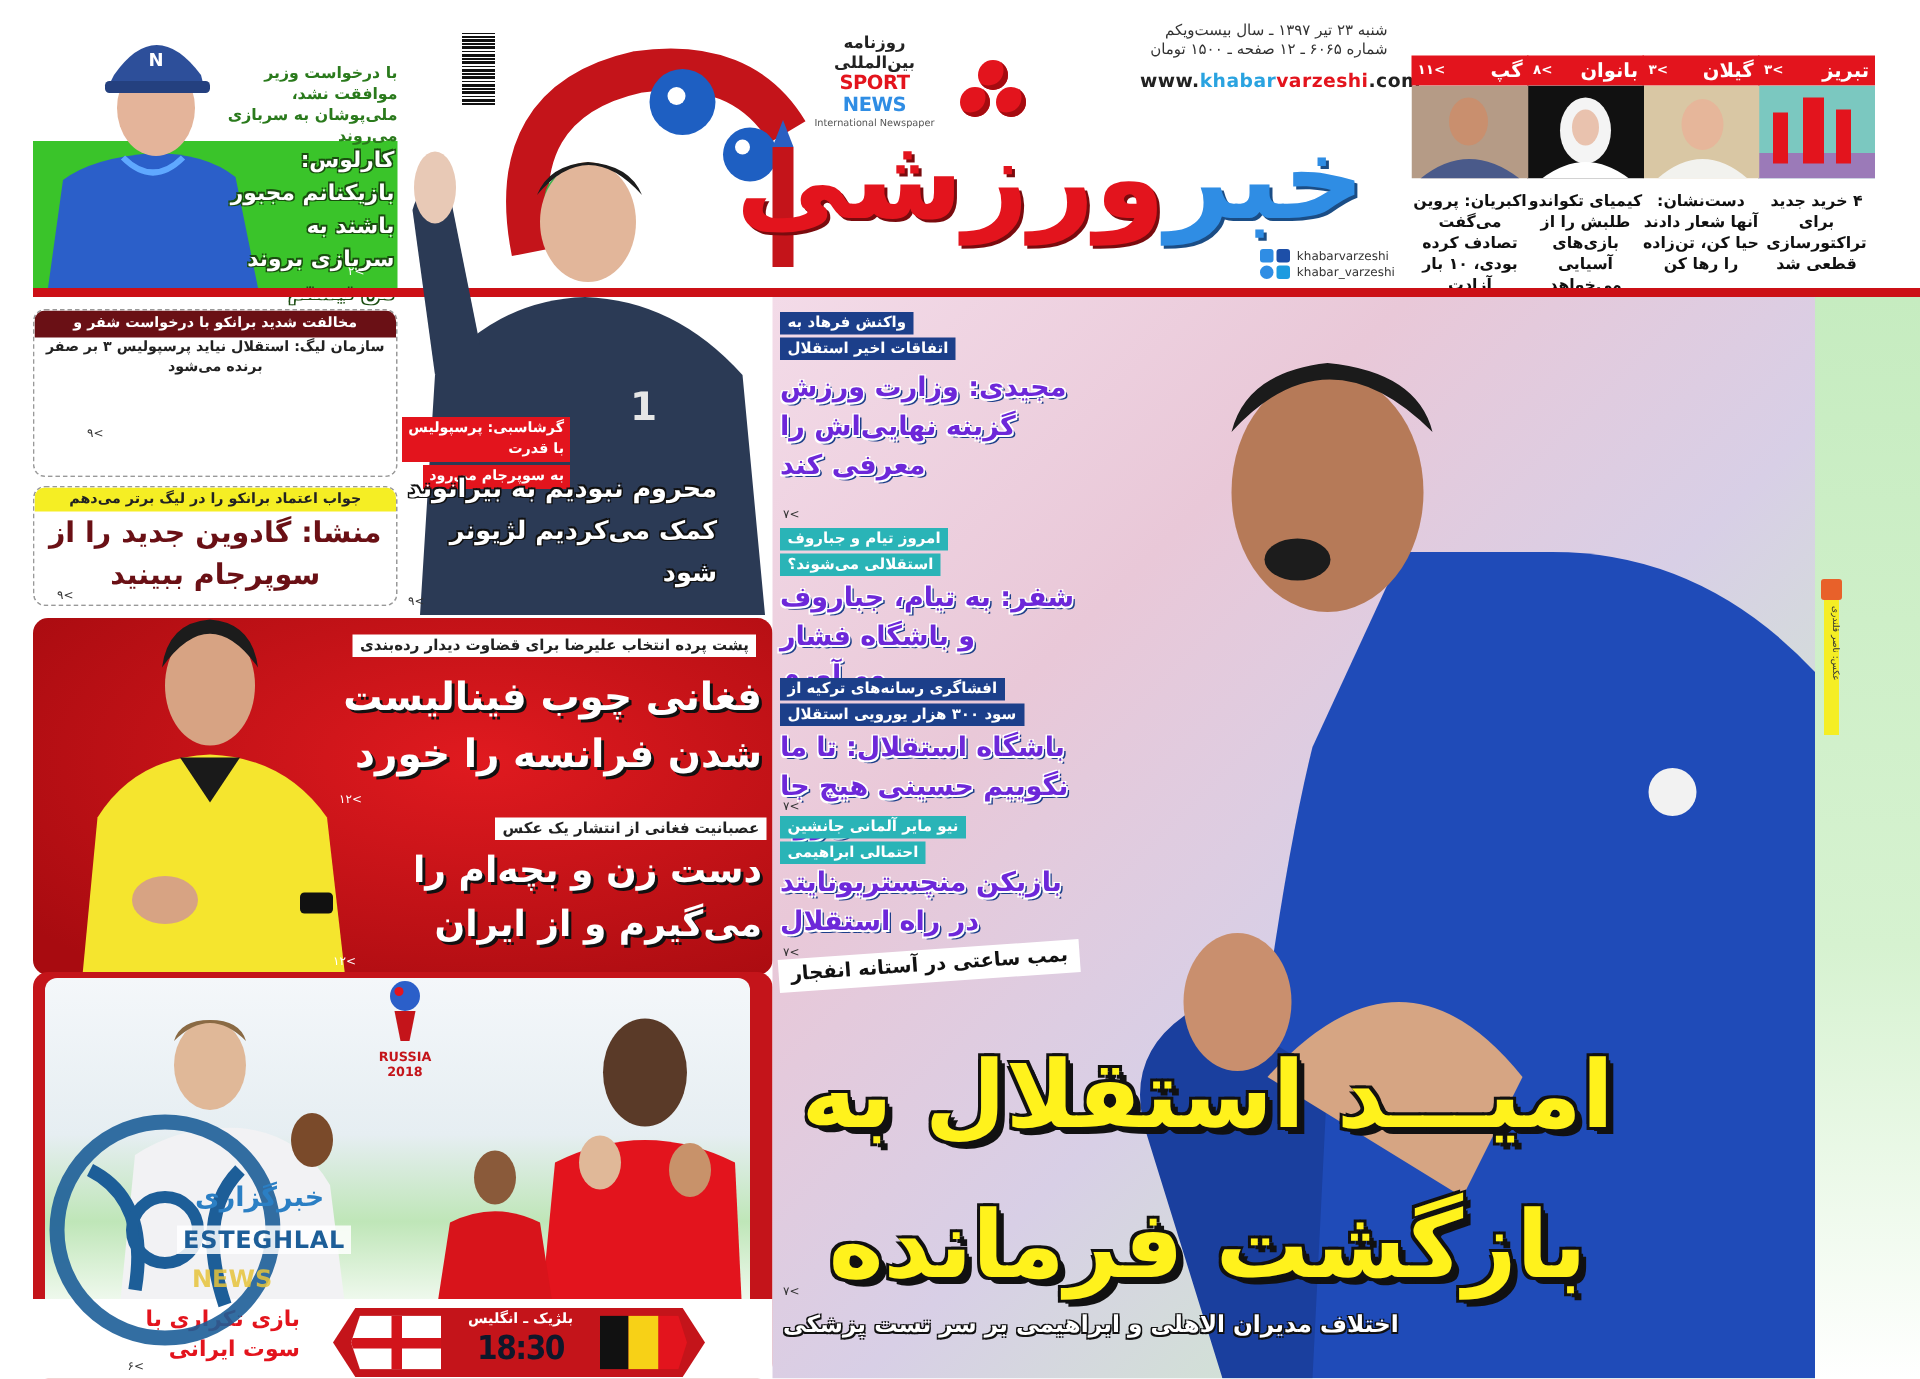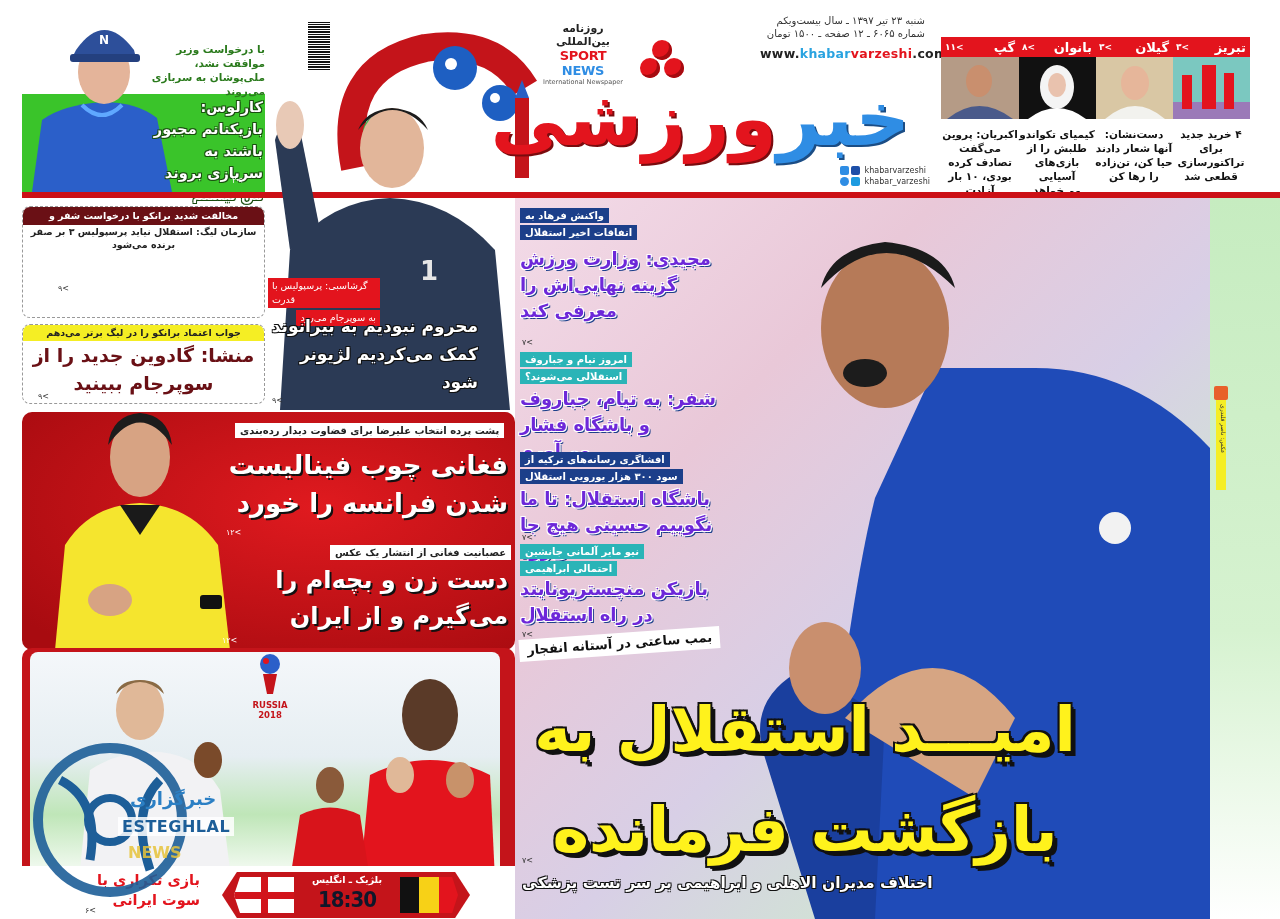--- a/index.html
+++ b/index.html
@@ -56,21 +56,21 @@
   .box1-head { font-size: 21px; line-height: 28px; color: #e3141d; text-align: center; direction: rtl; font-weight: bold; text-shadow: 1px 1px 0 #7a0b0e; }
   .box1-sub { font-size: 9.5px; line-height: 13px; color: #222; text-align: center; direction: rtl; font-weight: bold; }
 
   .box2 { left: 22px; top: 324px; width: 243px; height: 80px; border: 1px dashed #999; border-radius: 8px; background: #fff; overflow: hidden; }
   .box2-kicker { height: 16px; background: #f5ee24; color: #222; font-size: 9.5px; line-height: 16px; direction: rtl; text-align: center; font-weight: bold; }
   .box2-head { font-size: 19px; line-height: 28px; color: #6a1015; text-align: center; direction: rtl; font-weight: bold; }
 
   
   .bv-photo { left: 270px; top: 80px; width: 245px; height: 330px; }
   .bv-kicker { left: 268px; top: 278px; width: 112px; }
-  .bv-kicker div { background: #e3141d; color: #fff; font-size: 9.5px; line-height: 14px; padding: 1px 4px; margin-bottom: 2px; direction: rtl; text-align: left; font-weight: normal; display: inline-block; float: right; clear: both; }
+  .bv-kicker div { background: #e3141d; color: #fff; font-size: 9.5px; line-height: 14px; padding: 1px 4px; margin-bottom: 2px; direction: rtl; text-align: right; font-weight: bold; display: inline-block; float: right; clear: both; }
   .bv-head { left: 268px; top: 312px; width: 210px; font-size: 17px; line-height: 28px; color: #fff; font-weight: bold; direction: rtl; text-align: right; text-shadow: 1px 1px 0 #111, -1px -1px 0 #111, 1px -1px 0 #111, -1px 1px 0 #111; }
 
   
   .fg-bg { left: 22px; top: 412px; width: 493px; height: 238px; background: radial-gradient(ellipse at 60% 40%, #e01a1f, #a80b10 90%); border-radius: 10px; overflow: hidden; }
   .fg-photo { left: 50px; top: 395px; width: 180px; height: 255px; }
   .fg-kicker1 { left: 222px; top: 423px; background: #fff; color: #222; font-size: 10px; line-height: 15px; padding: 0 5px; direction: rtl; font-weight: bold; margin-left: 13px; }
   .fg-head1 { left: 190px; top: 446px; width: 318px; font-size: 26px; line-height: 38px; color: #fff; font-weight: bold; direction: rtl; text-align: right; text-shadow: 2px 2px 0 #111; }
   .fg-kicker2 { left: 330px; top: 545px; background: #fff; color: #222; font-size: 10px; line-height: 15px; padding: 0 5px; direction: rtl; font-weight: bold; }
   .fg-head2 { left: 200px; top: 562px; width: 308px; font-size: 24px; line-height: 36px; color: #fff; font-weight: bold; direction: rtl; text-align: right; text-shadow: 2px 2px 0 #111; }
 

